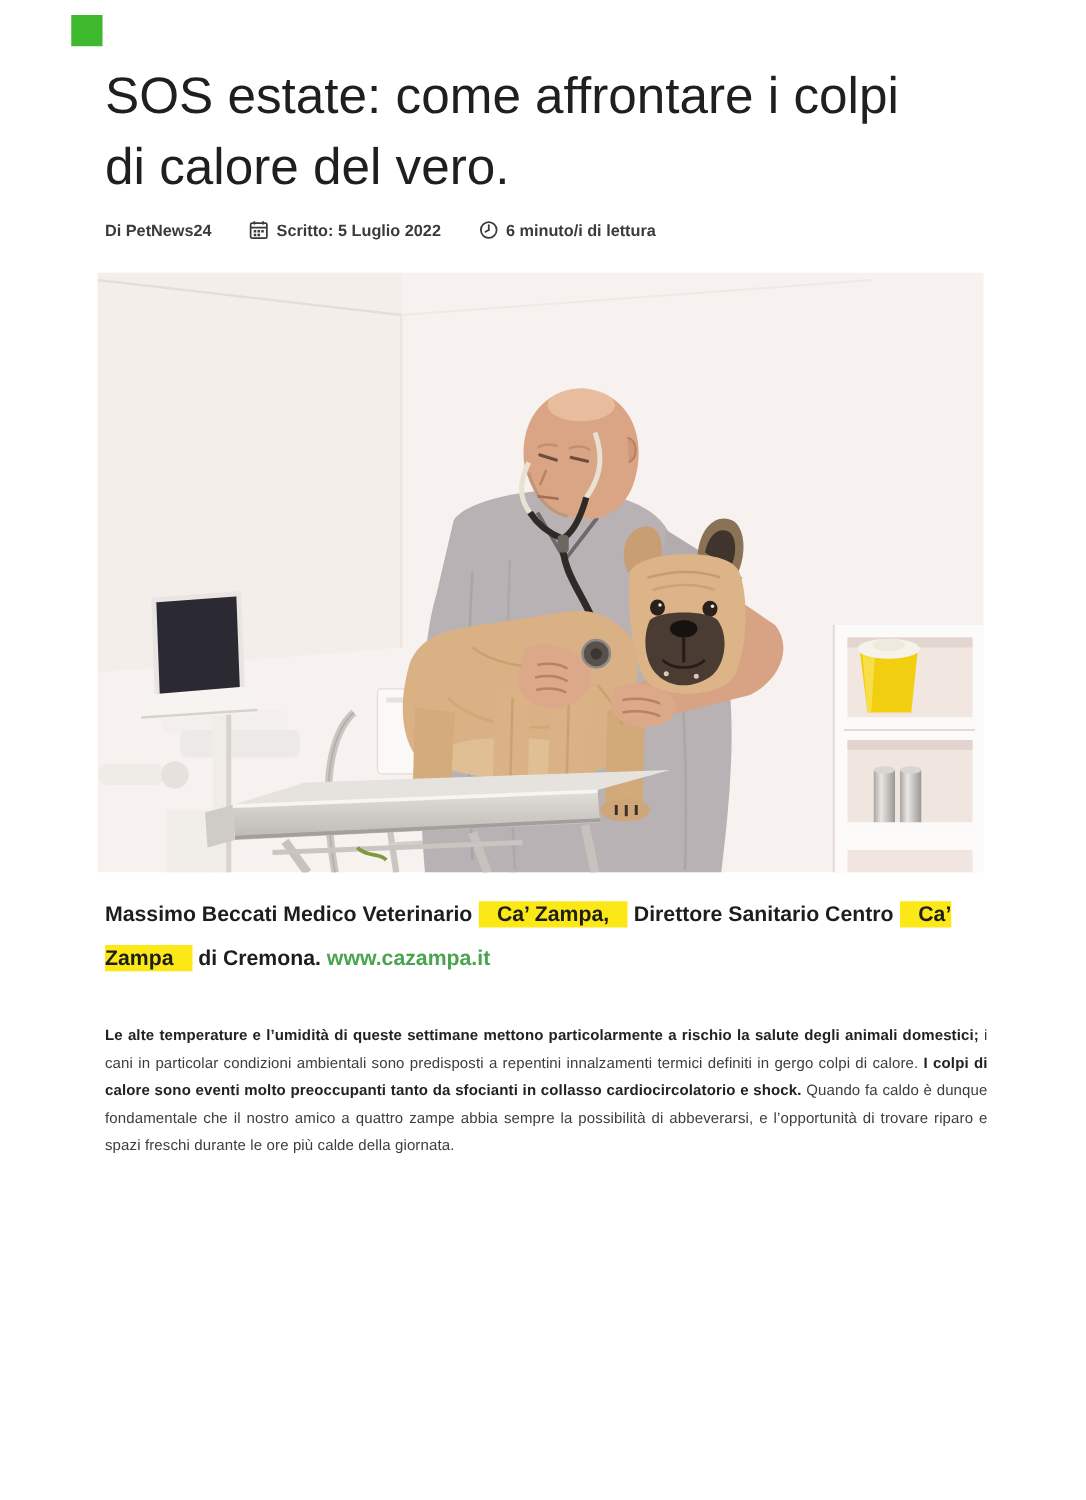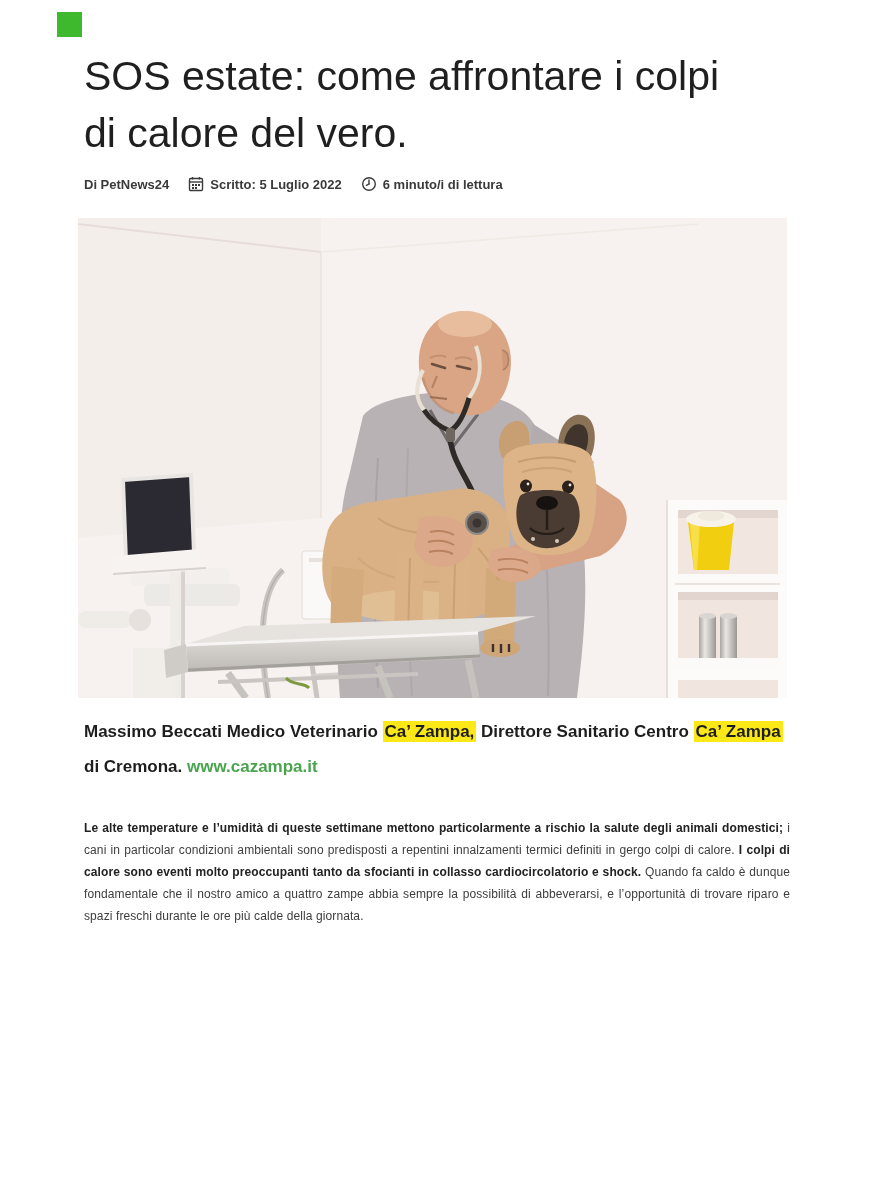--- a/index.html
+++ b/index.html
@@ -19,30 +19,30 @@
     position:absolute;left:57px;top:12px;width:25px;height:25px;
     background:var(--accent-green);
   }
   .content{margin-left:84px;width:706px;}
   h1.title{
     margin:48px 0 0 0;font-size:41px;line-height:57px;font-weight:500;
     color:var(--text-dark);letter-spacing:0;
   }
   h1.title span{display:block;}
   .byline{
-    margin-top:14px;display:flex;align-items:center;gap:19px;
+    margin-top:14px;display:flex;align-items:center;gap:30px;
     font-size:13px;font-weight:700;color:#3a3a3a;
   }
   .byline .meta{display:flex;align-items:center;gap:6px;justify-content:flex-end;}
   .byline svg{display:block;}
   figure.hero{margin:26px 0 0 -6px;padding:0;width:709px;height:480px;}
   figcaption,.caption{
     margin:16px 0 0 0;font-size:17px;line-height:35px;font-weight:700;color:#1d1d1d;
   }
-  .caption .hl{background:var(--highlight-yellow);padding:1px 2px;}
+  .caption .hl{background:var(--highlight-yellow);padding:1px 15px;}
   .caption a.lnk{color:var(--link-green);text-decoration:none;font-weight:700;cursor:pointer;}
   p.body{
     margin:33px 0 0 0;font-size:12px;line-height:22px;color:var(--text-body);
     text-align:justify;letter-spacing:.1px;
   }
   p.body .b{font-weight:700;color:#222;}
   p.body span{text-align:inherit;}
 </style>
 </head>
 <body>

